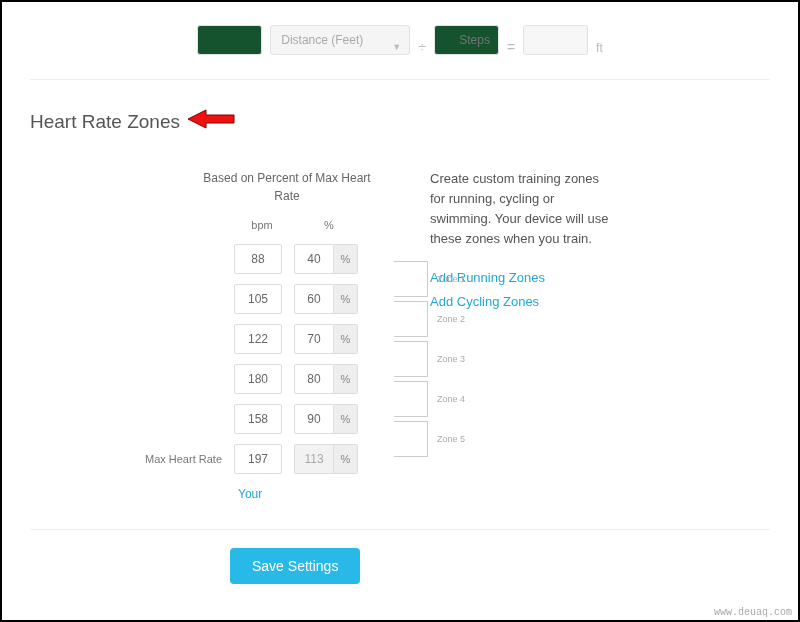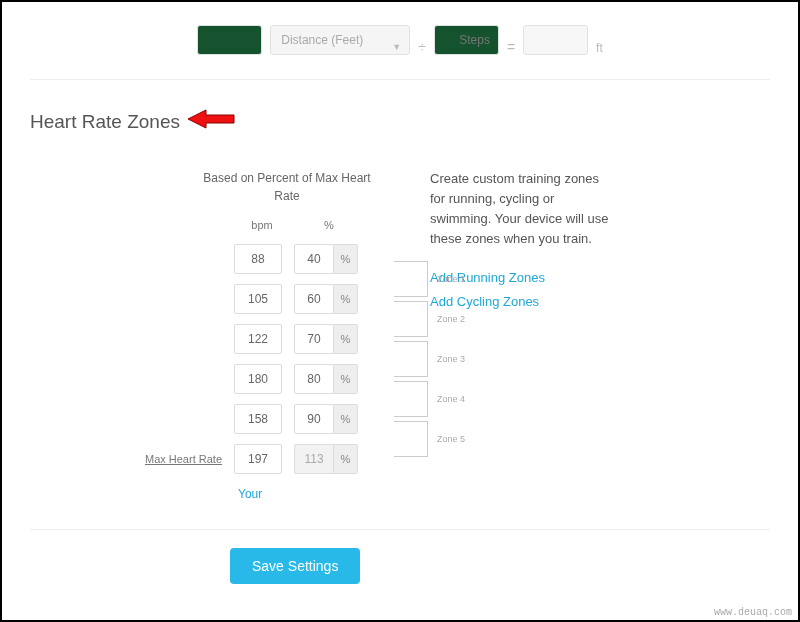--- a/index.html
+++ b/index.html
@@ -17,21 +17,21 @@
 .arrow{display:inline-block;}
 .main{display:flex;gap:40px;padding-left:100px;padding-bottom:28px;border-bottom:1px solid #eee;}
 .left-col{width:260px;}
 .subtitle{font-size:12px;color:#666;text-align:center;line-height:1.5;margin-bottom:14px;width:190px;margin-left:62px;}
 .hdrs{display:flex;gap:0;margin-bottom:8px;margin-left:108px;}
 .hdr{font-size:11px;color:#777;text-align:center;}
 .hdr.bpm{width:48px;}
 .hdr.pct{width:58px;margin-left:14px;}
 .rows{position:relative;}
 .row{display:flex;align-items:center;gap:12px;height:40px;}
-.row-label{width:92px;text-align:right;font-size:11px;color:#777;text-decoration:underline;}
+.row-label{width:92px;text-align:right;font-size:11px;color:#777;}
 .box{width:48px;height:30px;border:1px solid #ddd;border-radius:2px;text-align:center;line-height:28px;font-size:12px;color:#666;background:#fff;}
 .box.pct{width:40px;}
 .pct-group{display:flex;align-items:center;}
 .pct-sym{width:24px;height:30px;background:#eee;border:1px solid #ddd;border-left:none;border-radius:0 2px 2px 0;text-align:center;line-height:28px;font-size:11px;color:#888;}
 .pct-group .box.pct{border-radius:2px 0 0 2px;}
 .box.dis{background:#f2f2f2;color:#aaa;}
 .bracket{position:absolute;right:-38px;width:34px;height:36px;border-right:1px solid #ccc;border-top:1px solid #ccc;border-bottom:1px solid #ccc;font-size:9px;color:#aaa;display:flex;align-items:center;justify-content:flex-end;padding-right:2px;}
 .bracket span{position:absolute;right:-38px;white-space:nowrap;}
 .reset{color:#1fa8d8;font-size:12px;margin-left:108px;margin-top:8px;cursor:pointer;}
 .right-col{width:180px;font-size:13px;color:#555;line-height:1.55;}

